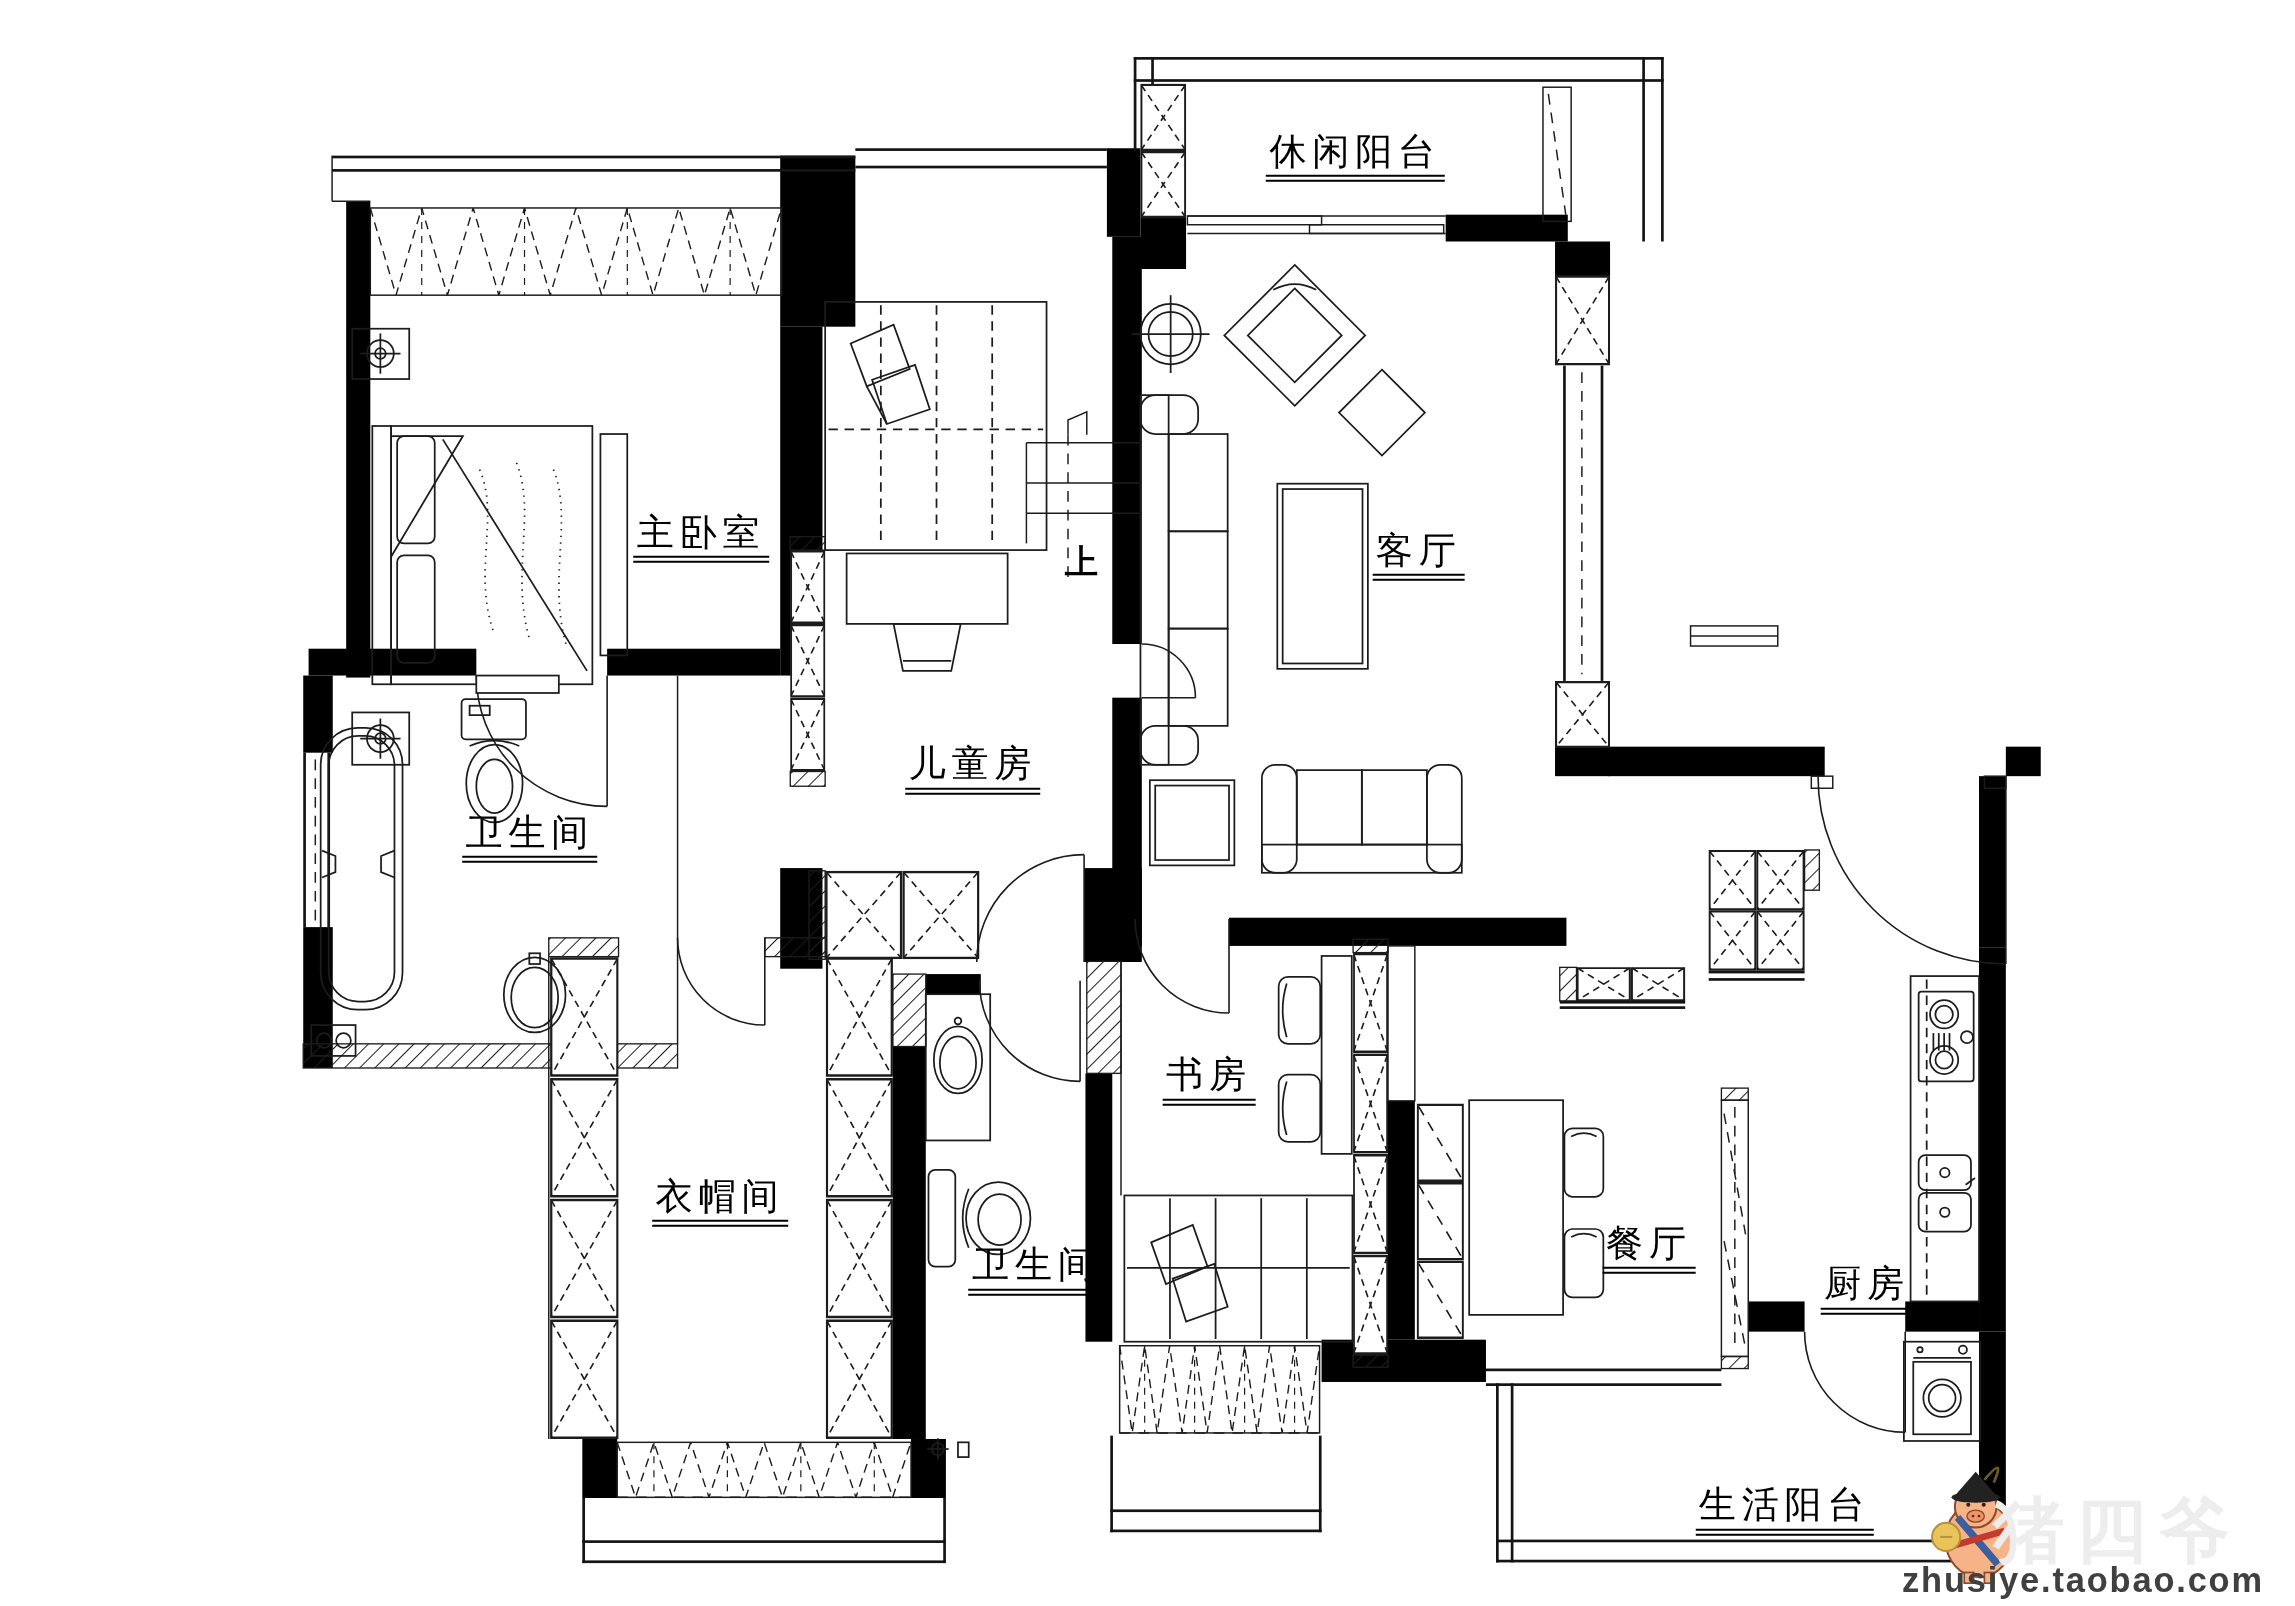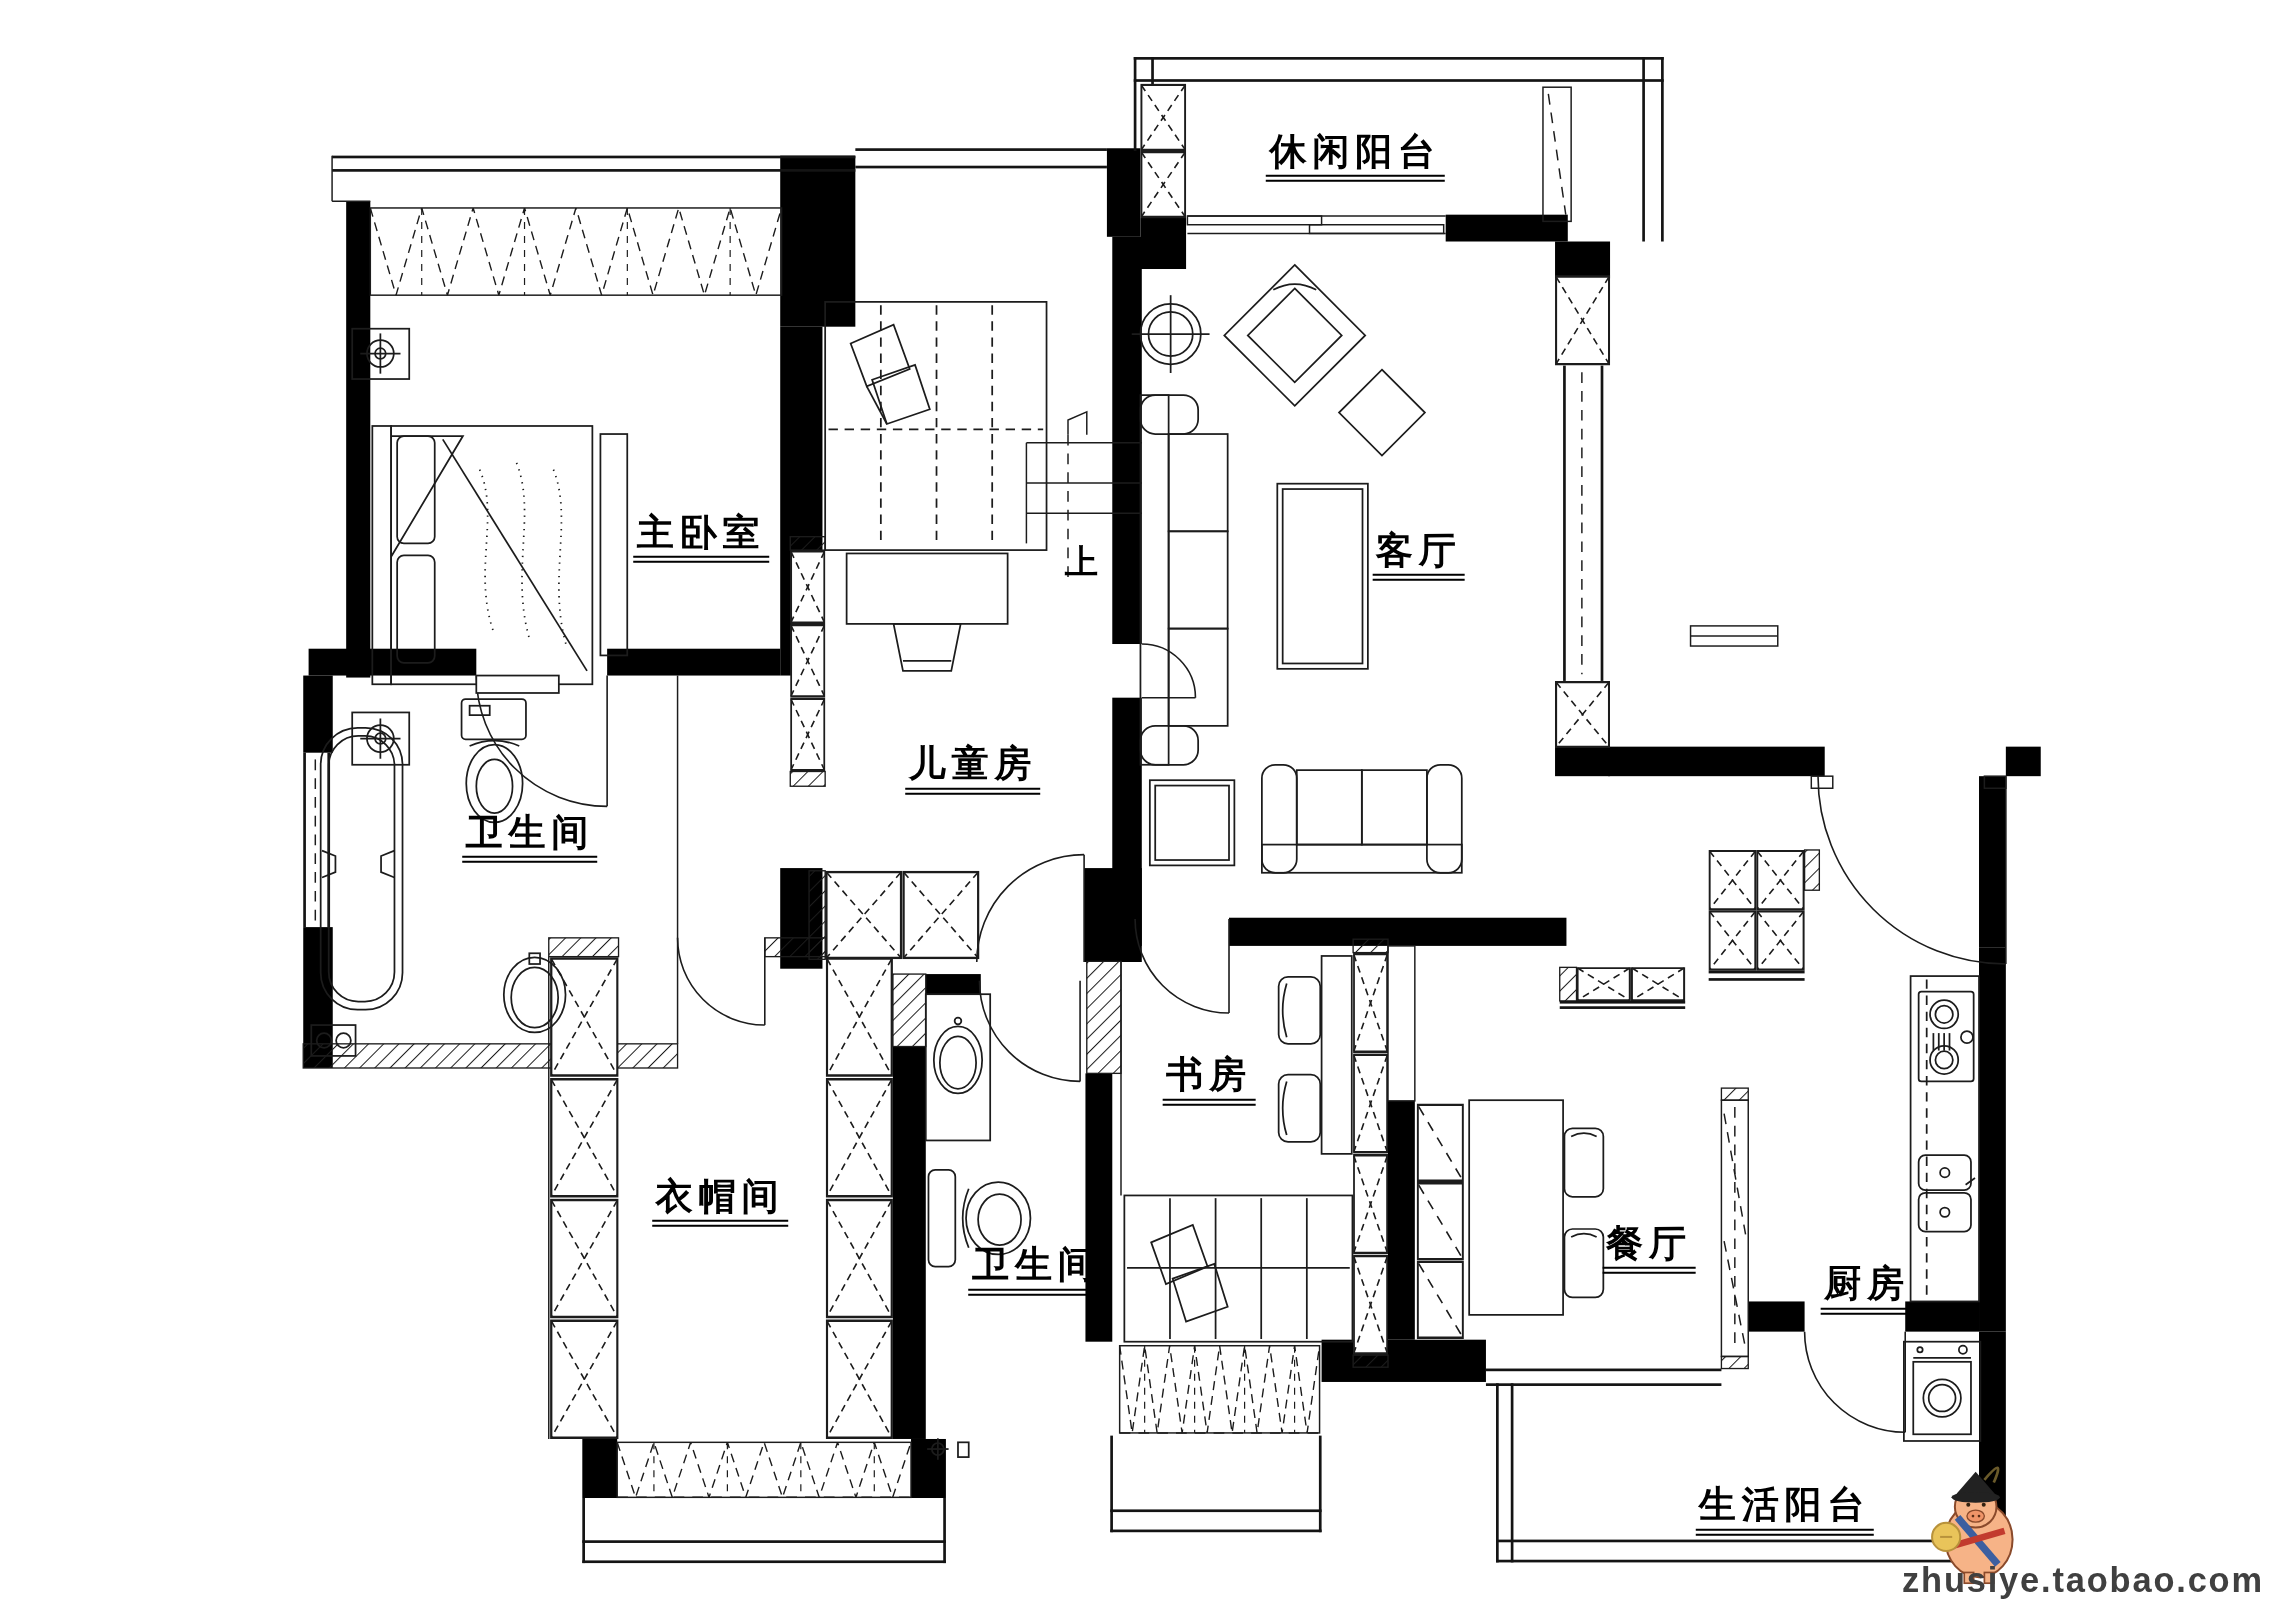--- a/index.html
+++ b/index.html
@@ -10,21 +10,21 @@
     background:#ffffff;
     container-type:inline-size;
     overflow:hidden;
     font-family:"Liberation Sans","DejaVu Sans",sans-serif;
   }
   .plan-svg{position:absolute;inset:0;width:100%;height:100%;}
   .room-label{
     position:absolute;
     transform:translate(-50%,-50%);
     font-size:1.62cqw;
-    font-weight:700;
+    font-weight:400;
     color:#000;
     letter-spacing:0.25cqw;
     border-bottom:0.32cqw double #000;
     padding:0 0.15cqw 0.12cqw 0.15cqw;
     white-space:nowrap;
     line-height:1.15;
   }
   .small-label{
     position:absolute;
     transform:translate(-50%,-50%);
@@ -465,15 +465,16 @@
   <div class="room-label" style="left:61.82%;top:34.55%">客厅</div>
   <div class="room-label" style="left:23.09%;top:52.09%">卫生间</div>
   <div class="room-label" style="left:31.37%;top:74.77%">衣帽间</div>
   <div class="room-label" style="left:45.16%;top:79.03%">卫生间</div>
   <div class="room-label" style="left:52.68%;top:67.21%">书房</div>
   <div class="room-label" style="left:71.85%;top:77.69%">餐厅</div>
   <div class="room-label" style="left:81.35%;top:80.20%">厨房</div>
   <div class="room-label" style="left:77.76%;top:93.99%">生活阳台</div>
   <div class="small-label" style="left:47.12%;top:35.0%">上</div>
 
+  <div class="wm-logo" style="left:92.25%;top:95.36%">猪四爷</div>
   <div class="wm-site" style="left:90.76%;top:99.6%">zhusiye.taobao.com</div>
 </div>
 
 
 </body></html>

